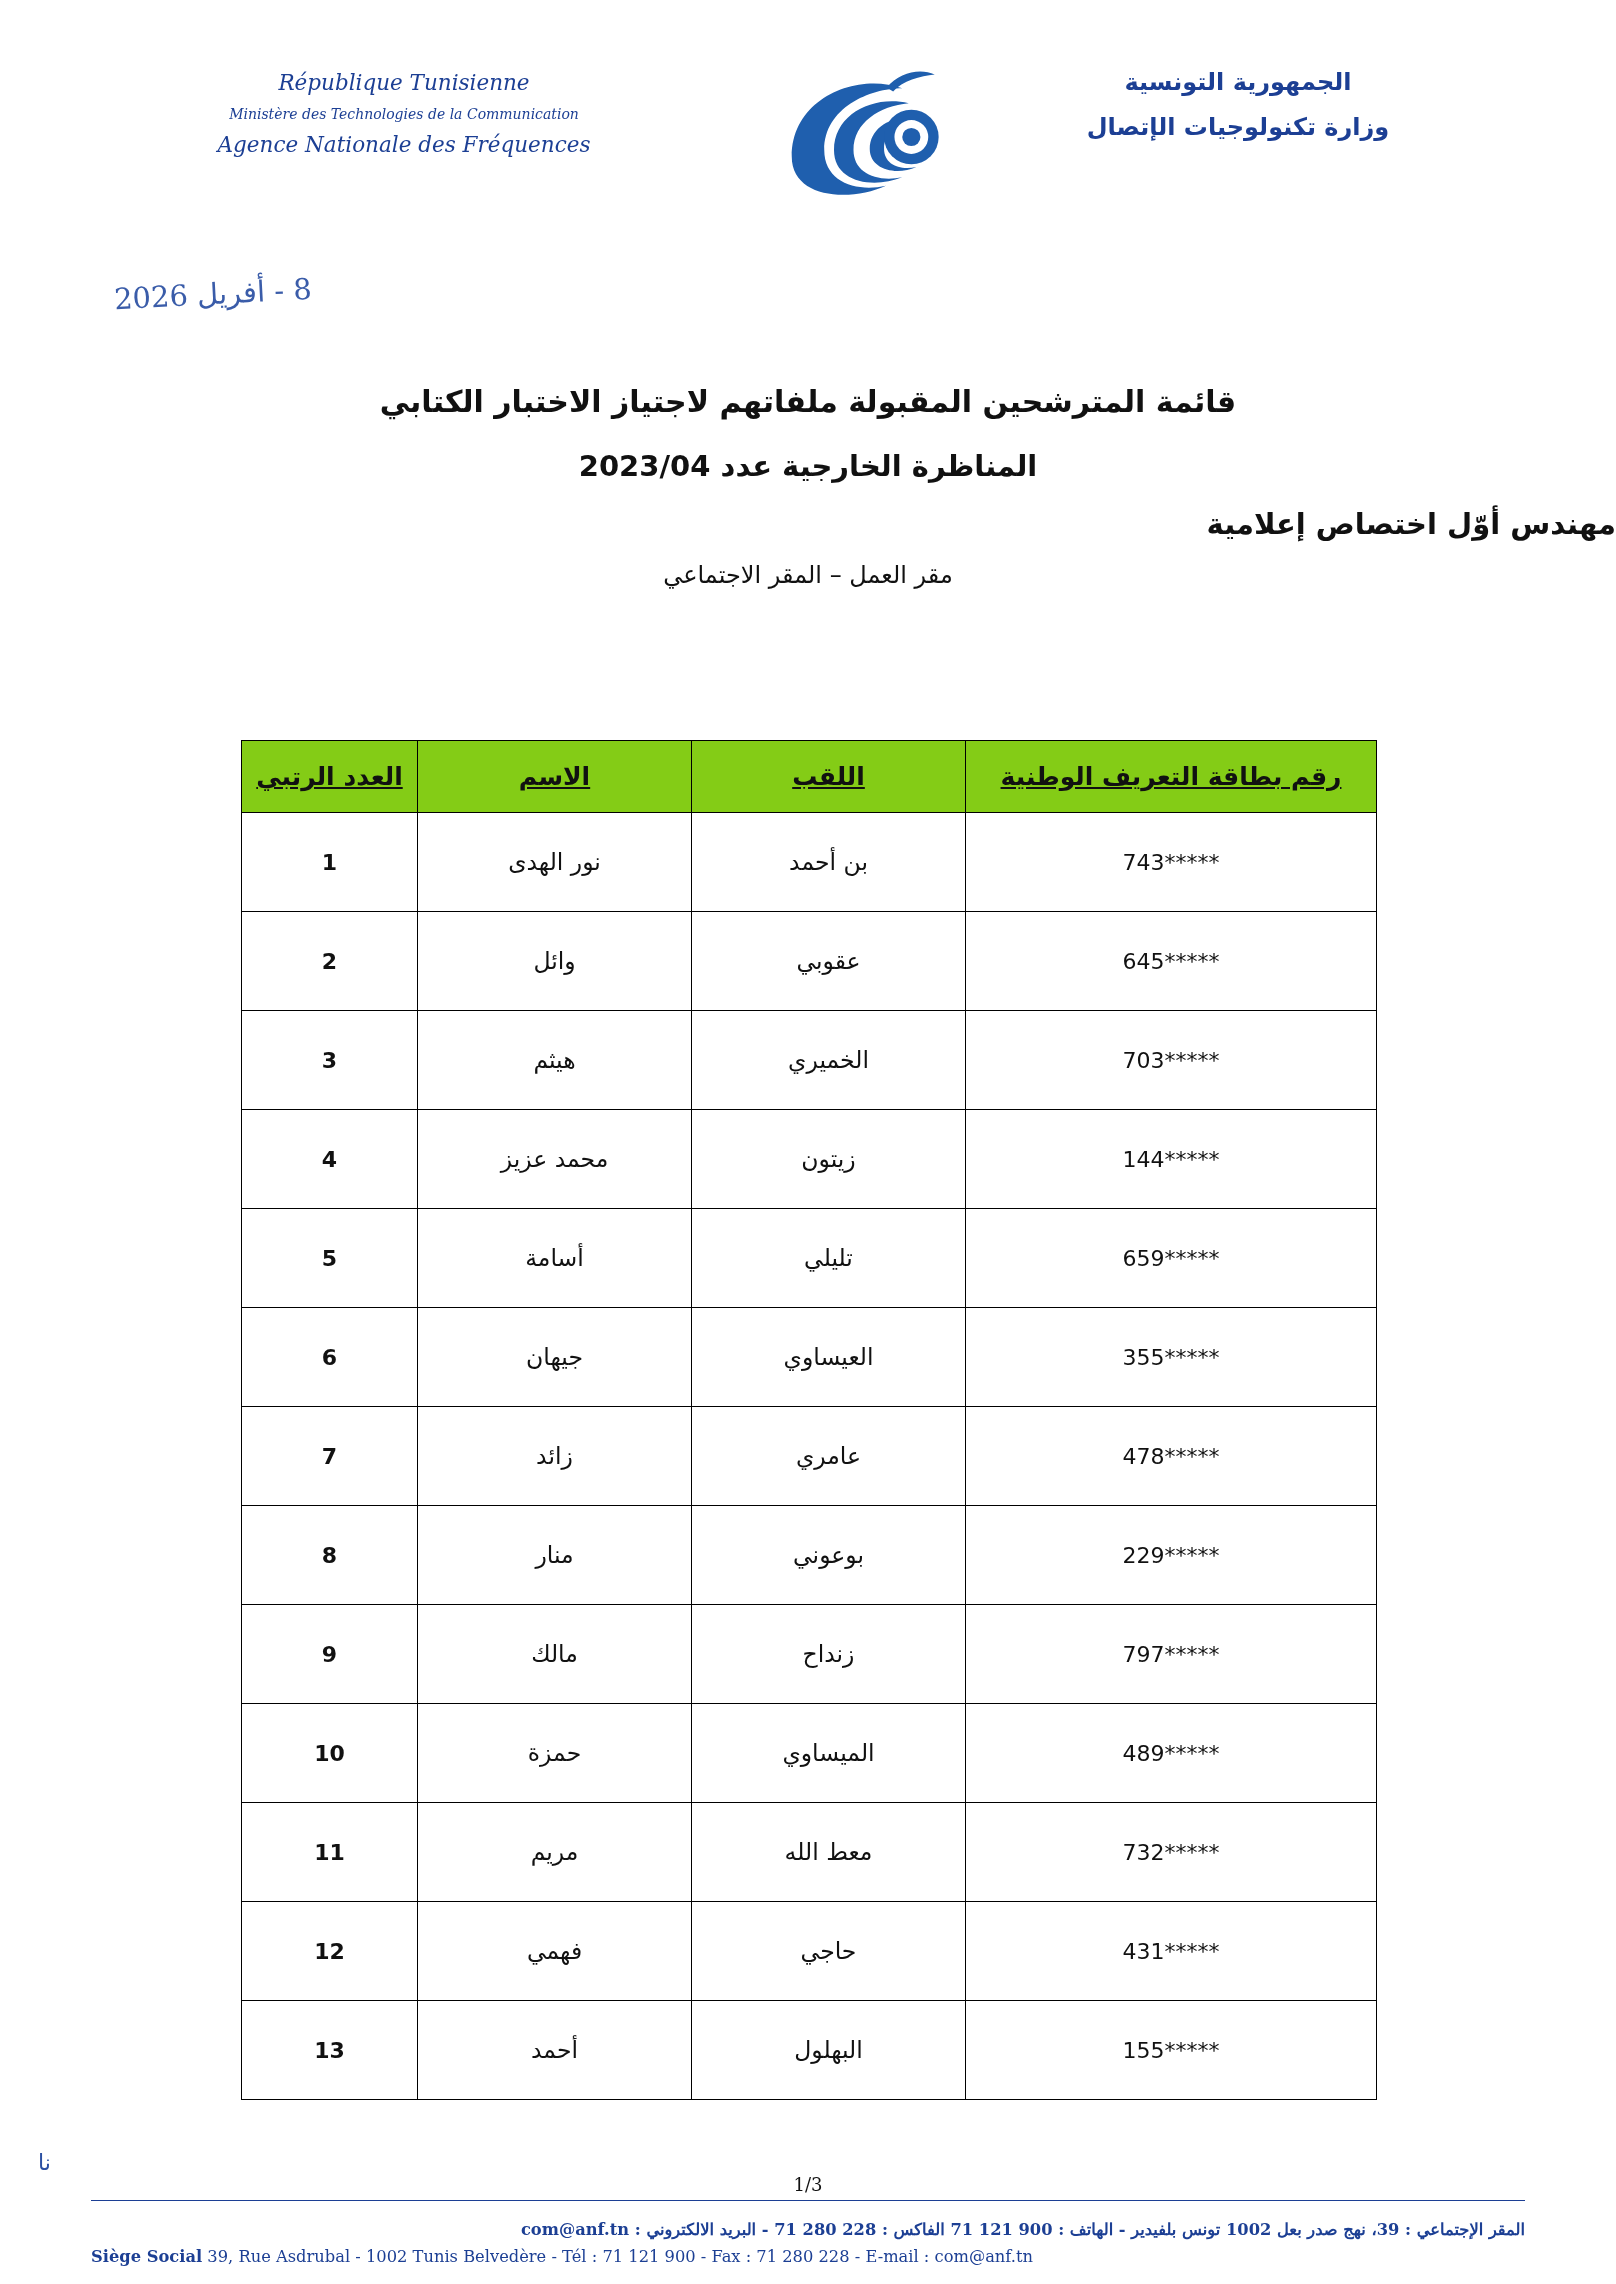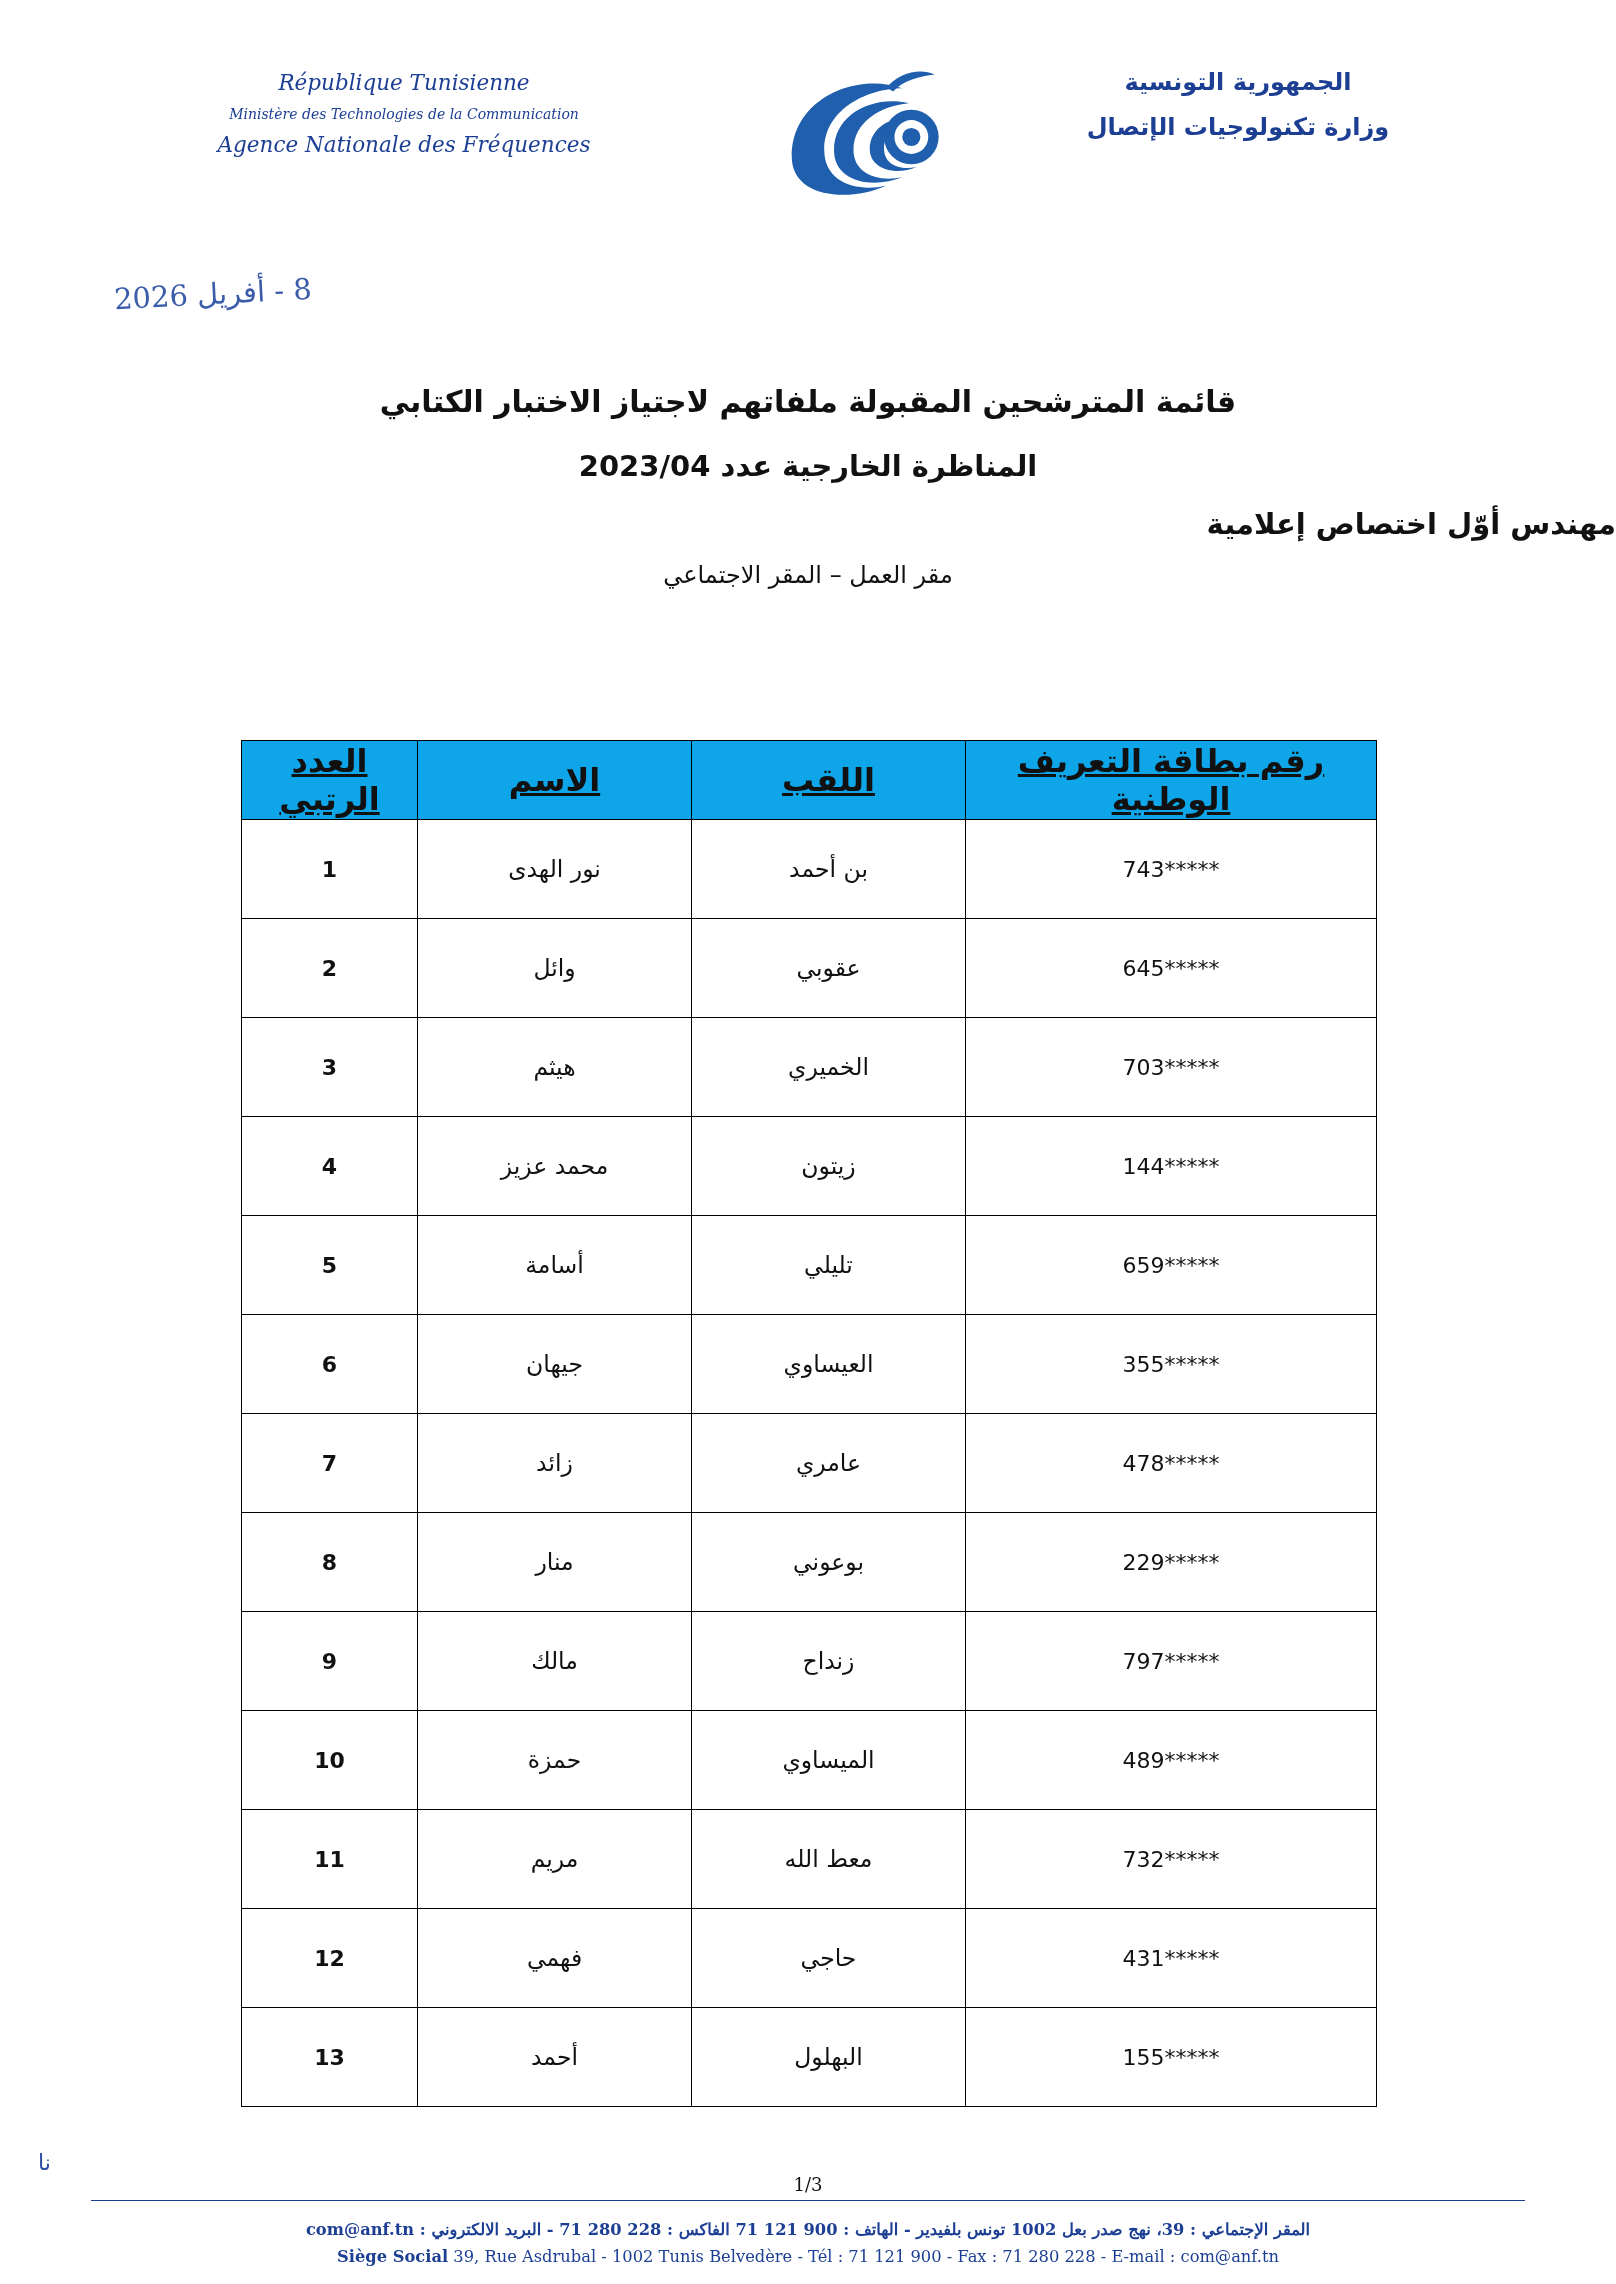--- a/index.html
+++ b/index.html
@@ -126,22 +126,22 @@
     direction: rtl;
     table-layout: fixed;
   }
   table.list th, table.list td {
     border: 1.3px solid #000000;
     height: 96px;
     text-align: center;
     vertical-align: middle;
   }
   table.list thead th {
-    background: #0ea5e9;
-    font-size: 32px;
+    background: #84cc16;
+    font-size: 25px;
     font-weight: bold;
     height: 69px;
     text-decoration: underline;
   }
   col.c-num   { width: 176px; }
   col.c-name  { width: 274px; }
   col.c-last  { width: 274px; }
   col.c-cin   { width: 411px; }
 
   td.num  { font-size: 22px; font-weight: bold; }
@@ -164,21 +164,20 @@
     bottom: 83px;
     left: 91px;
     right: 91px;
     border-top: 1.3px solid #1c3f94;
   }
   .footer {
     position: absolute;
     bottom: 14.3px;
     left: 91px;
     right: 91px;
-    text-align: center;
     color: #1c3f94;
     font-family: "DejaVu Serif", "Liberation Serif", serif;
     line-height: 1.5;
   }
   .footer .f-ar {
     direction: rtl;
     font-size: 16.3px;
     font-weight: bold;
     margin-bottom: 2.6px;
   }

